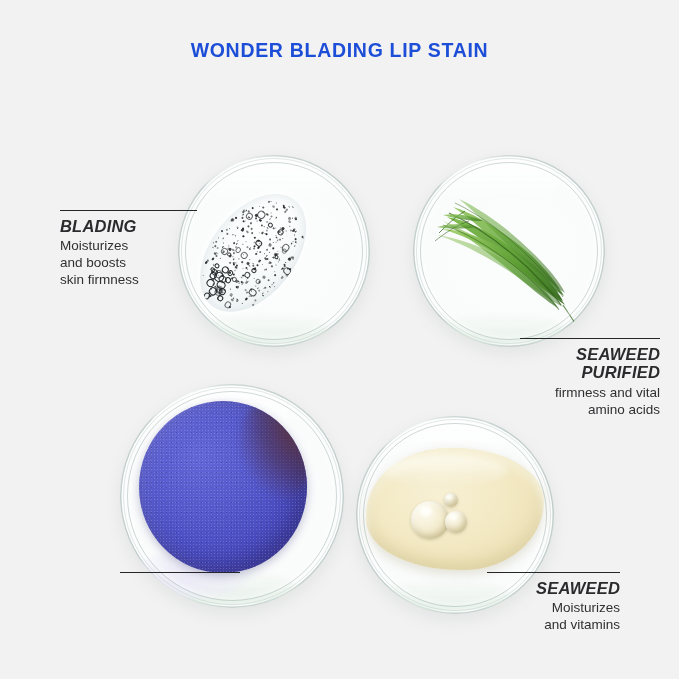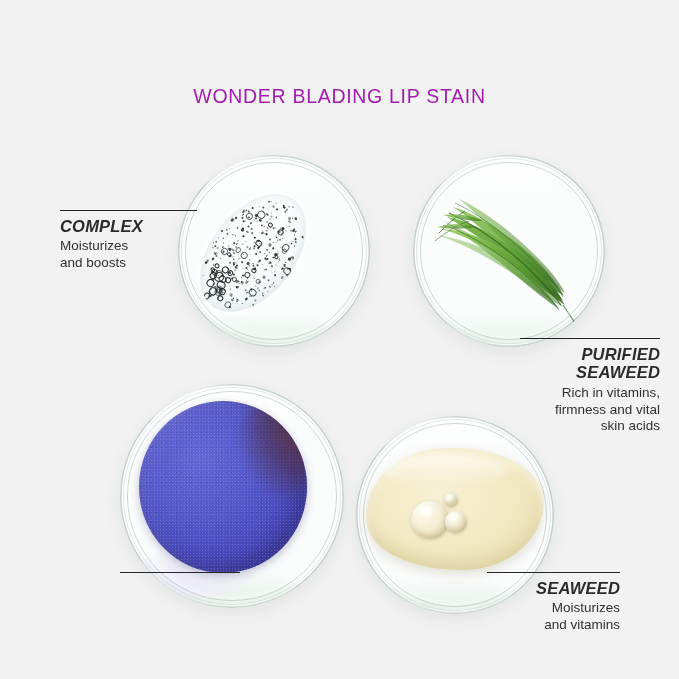--- a/index.html
+++ b/index.html
@@ -24,25 +24,24 @@
   
   .title-block {
     position: absolute;
     left: 0;
     top: 40px;
     width: 679px;
     text-align: center;
   }
   .title-sub {
     font-size: 19.5px;
-    font-weight: normal;
+    font-weight: bold;
     letter-spacing: 0.7px;
-    color: #a21caf;
+    color: #1d4ed8;
     line-height: 1.1;
-    margin-top: 46px;
   }
   .title-main {
     margin-top: 7px;
     font-size: 38px;
     font-weight: bold;
     font-style: italic;
     letter-spacing: 0.5px;
     color: #333336;
     line-height: 1.05;
   }
@@ -710,38 +709,38 @@
       <div class="droplet" style="left:44.5%; top:39%; width:7%; height:7%;"></div>
     </div>
     <div class="dish-ring2"></div>
     <div class="dish-ring"></div>
     <div class="dish-edge-green"></div>
   </div>
 
   <div class="callout align-left" id="callout-hydrag">
     <div class="leader"></div>
     <div class="lbl-head">
-      <div>COMPLEX</div>
+      <div>BLADING</div>
     </div>
     <div class="lbl-body">
       <div>Moisturizes</div>
       <div>and boosts</div>
+      <div>skin firmness</div>
     </div>
   </div>
 
   <div class="callout align-right" id="callout-seaweed">
     <div class="leader"></div>
     <div class="lbl-head">
+      <div>SEAWEED</div>
       <div>PURIFIED</div>
-      <div>SEAWEED</div>
     </div>
     <div class="lbl-body">
-      <div>Rich in vitamins,</div>
       <div>firmness and vital</div>
-      <div>skin acids</div>
+      <div>amino acids</div>
     </div>
   </div>
 
   <div class="callout align-left" id="callout-dyes">
     <div class="leader"></div>
   </div>
 
   <div class="callout align-right" id="callout-squalane">
     <div class="leader"></div>
     <div class="lbl-head">

